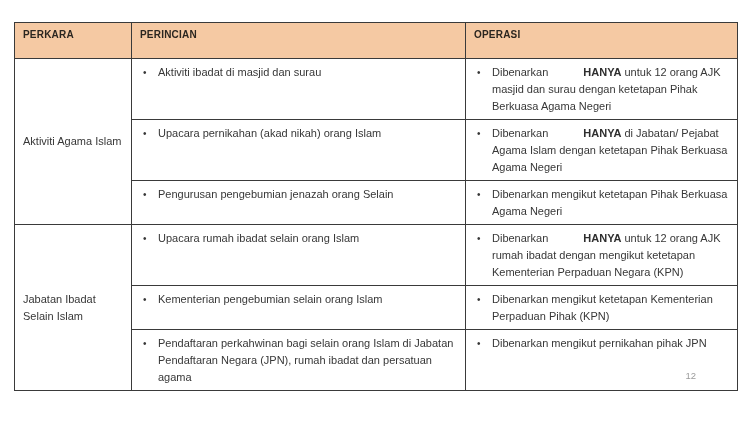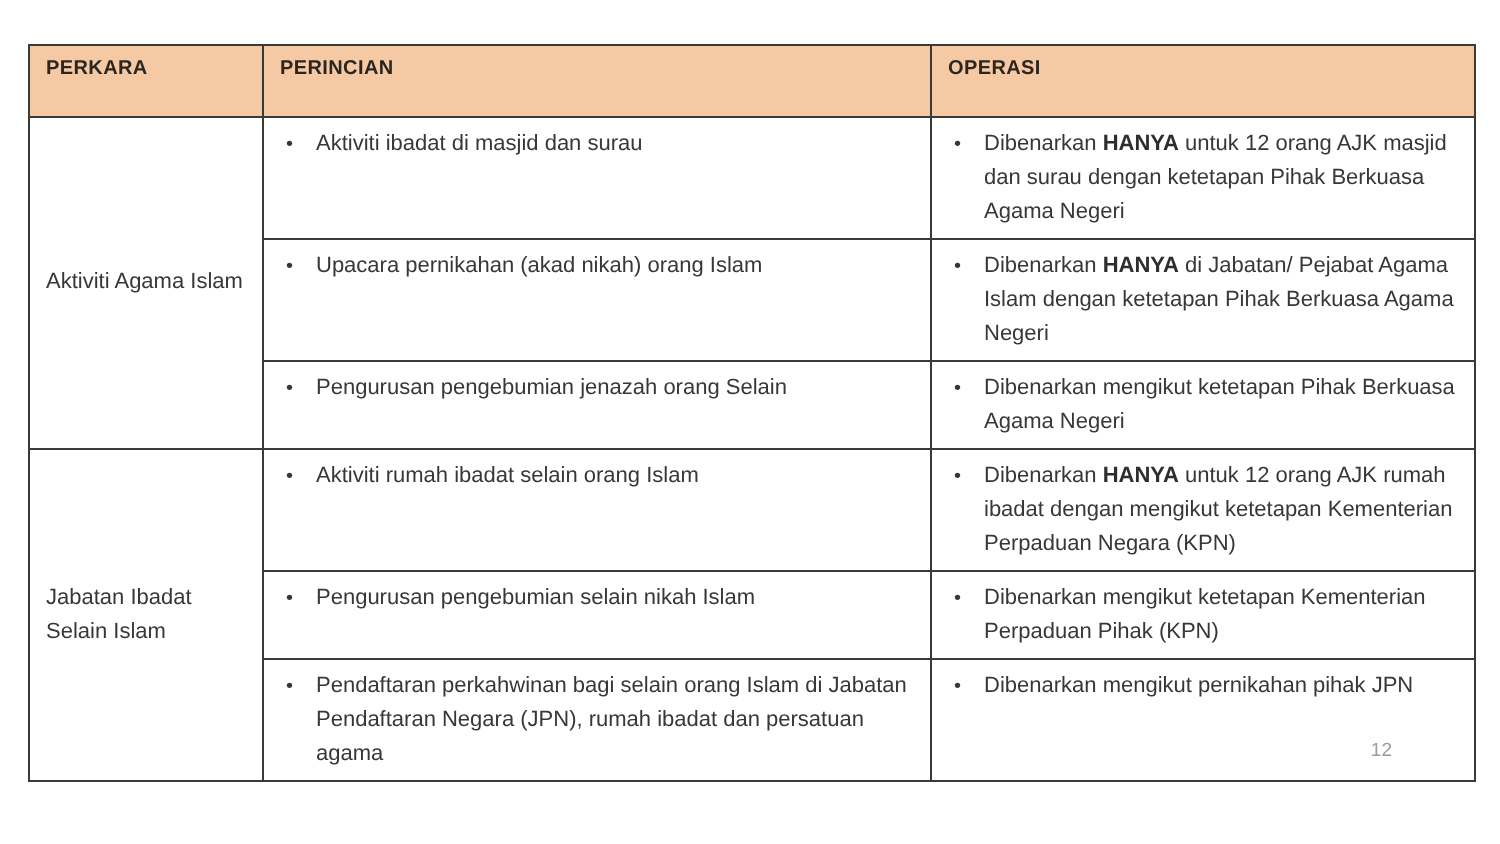--- a/index.html
+++ b/index.html
@@ -64,20 +64,21 @@
     font-size: 10px;
     line-height: 17px;
     color: #373737;
   }
   .li-text {
     flex: 1 1 auto;
   }
   .li-text b {
     font-weight: bold;
     color: #2e2e2e;
+    margin-left: 32px;
   }
   tr.h-r1 { height: 53px; }
   tr.h-r2 { height: 51px; }
   tr.h-r3 { height: 36px; }
   tr.h-r4 { height: 51px; }
   tr.h-r5 { height: 35px; }
   tr.h-r6 { height: 50px; }
   .page-number {
     position: absolute;
     left: 676px;
@@ -156,36 +157,36 @@
         </td>
       </tr>
 
       <tr class="h-r4">
         <td class="perkara-cell" rowspan="3">
           <span>Jabatan Ibadat Selain Islam</span>
         </td>
         <td class="detail-cell">
           <div class="li">
             <span class="bullet">•</span>
-            <span class="li-text">Aktiviti rumah ibadat selain orang Islam</span>
+            <span class="li-text">Upacara rumah ibadat selain orang Islam</span>
           </div>
         </td>
         <td class="detail-cell">
           <div class="li">
             <span class="bullet">•</span>
             <span class="li-text"><span>Dibenarkan </span><b>HANYA</b><span> untuk 12 orang AJK rumah ibadat dengan mengikut ketetapan Kementerian Perpaduan Negara (KPN)</span></span>
           </div>
         </td>
       </tr>
 
       <tr class="h-r5">
         <td class="detail-cell">
           <div class="li">
             <span class="bullet">•</span>
-            <span class="li-text">Pengurusan pengebumian selain nikah Islam</span>
+            <span class="li-text">Kementerian pengebumian selain orang Islam</span>
           </div>
         </td>
         <td class="detail-cell">
           <div class="li">
             <span class="bullet">•</span>
             <span class="li-text"><span>Dibenarkan mengikut ketetapan Kementerian Perpaduan Pihak (KPN)</span><b></b><span></span></span>
           </div>
         </td>
       </tr>
 

